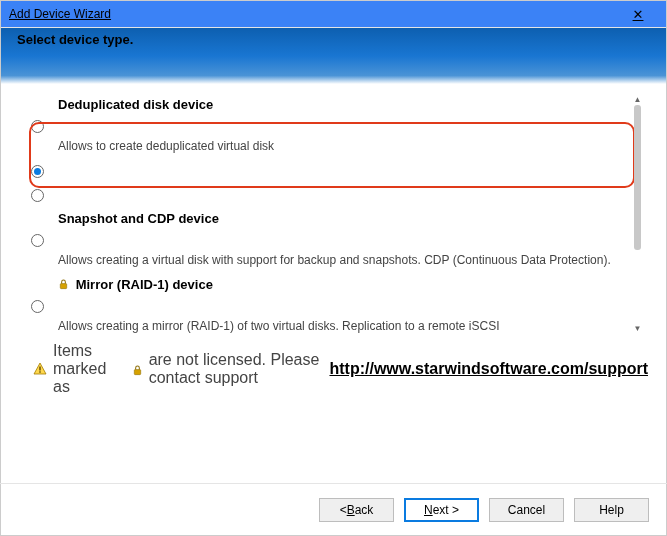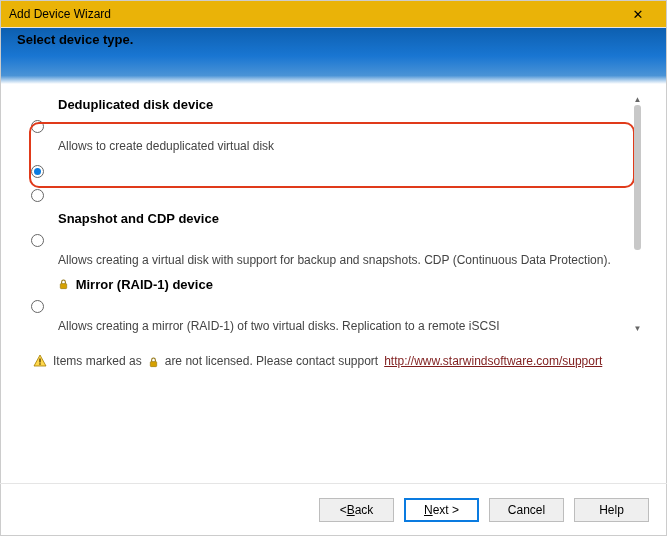--- a/index.html
+++ b/index.html
@@ -11,22 +11,23 @@
     width: 667px;
     height: 536px;
     overflow: hidden;
     border: 1px solid #ccc;
   }
   .titlebar {
     height: 27px;
     display: flex;
     align-items: center;
     padding: 0 8px;
-    background: #eab308;
+    background: #3b82f6;
     border-bottom: 1px solid #e5e5e5;
+    text-decoration: underline;
   }
   .titlebar-title { flex: 1; font-size: 12px; }
   .titlebar-close {
     width: 40px; height: 26px;
     display: flex; align-items: center; justify-content: center;
     font-size: 13px;
   }
   .banner {
     background: linear-gradient(to bottom, #0d5fb0 0%, #1976d2 50%, #4a93d6 85%, #ffffff 100%);
     height: 56px;
@@ -112,29 +113,29 @@
     font-size: 8px; color: #666;
   }
   .scroll-track { flex: 1; width: 11px; position: relative; }
   .scroll-thumb {
     position: absolute; top: 0; left: 2px;
     width: 7px; height: 145px;
     background: #c8c8c8;
     border-radius: 3px;
   }
   .notice {
-    margin-top: 20px;
+    margin-top: 8px;
     padding-left: 14px;
     display: flex;
     align-items: center;
     gap: 6px;
-    font-size: 12px;
+    font-size: 16px;
     color: #444;
   }
-  .notice a { color: #7f1d1d; text-decoration: underline; }
+  .notice a { color: #000000; text-decoration: underline; font-weight: bold; }
   .warn-icon {
     width: 14px; height: 14px;
     display: inline-flex;
   }
   .lock-inline { display: inline-flex; width: 11px; height: 11px; position: relative; top: 1px; }
   .button-row {
     position: absolute;
     bottom: 14px; left: 0; right: 0;
     padding: 0 18px;
     display: flex;

